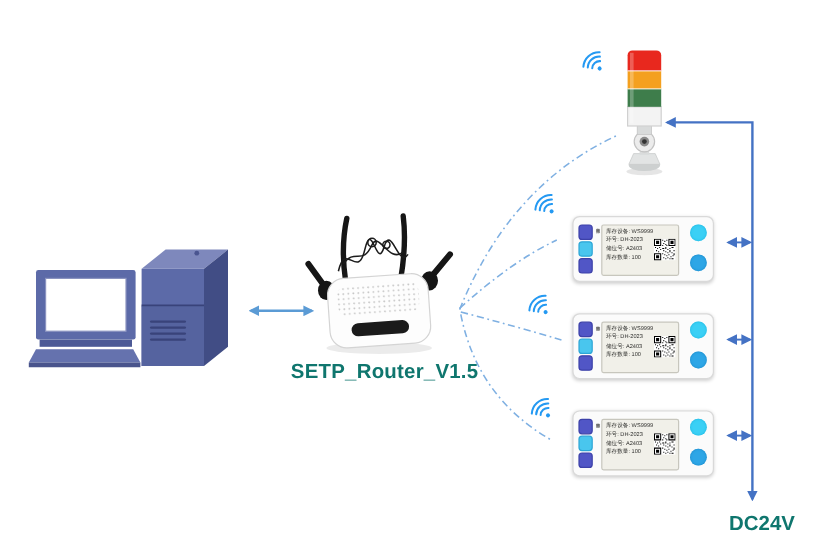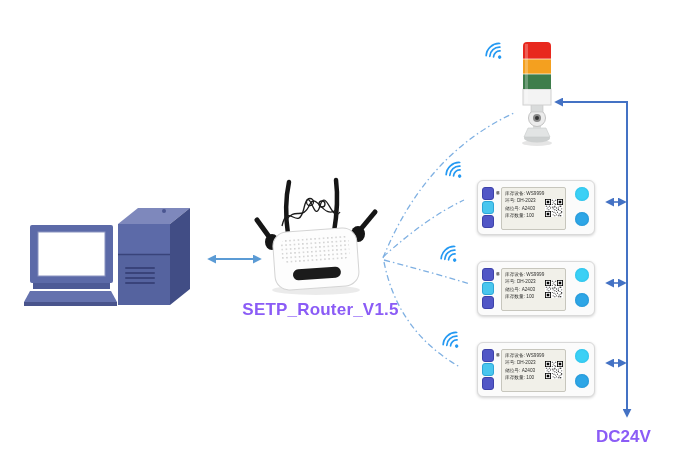--- a/index.html
+++ b/index.html
@@ -1,22 +1,22 @@
 <!DOCTYPE html>
 <html><head>
 <meta charset="utf-8">
 <style>
   html,body{margin:0;padding:0;background:#fff;}
   .canvas{position:relative;width:678px;height:454px;background:#ffffff;overflow:hidden;
           font-family:"Liberation Sans",sans-serif;}
   .abs{position:absolute;}
-  .label{position:absolute;font-weight:bold;color:#8b5cf6;text-align:center;}
+  .label{position:absolute;font-weight:bold;color:#0f766e;text-align:center;}
   #wms-label{left:59px;top:317px;width:90px;font-size:16px;}
   #router-label{left:238px;top:300px;width:165px;font-size:17px;letter-spacing:.2px;}
-  #dc24v-label{left:596px;top:427px;width:78px;font-size:17px;text-align:left;}
+  #dc24v-label{left:596px;top:427px;width:78px;font-size:17px;text-align:center;}
 
   
   .tag{position:absolute;width:116px;height:53px;background:#fbfbfb;border:1px solid #d9d9d9;
        border-radius:6px;box-shadow:0 1px 3px rgba(0,0,0,.18);}
   .tag .sq{position:absolute;left:4px;width:10px;height:11px;border-radius:3px;}
   .tag .sq.b1{top:6px;background:#5156c6;border:1px solid #3d41a9;}
   .tag .sq.b2{top:20px;background:#49c6ee;border:1px solid #2da6d6;}
   .tag .sq.b3{top:34px;background:#5156c6;border:1px solid #3d41a9;}
   .tag .side{position:absolute;left:17px;top:7px;writing-mode:vertical-rl;
              font-size:6px;transform:scale(.58);transform-origin:0 0;color:#666;white-space:nowrap;}

